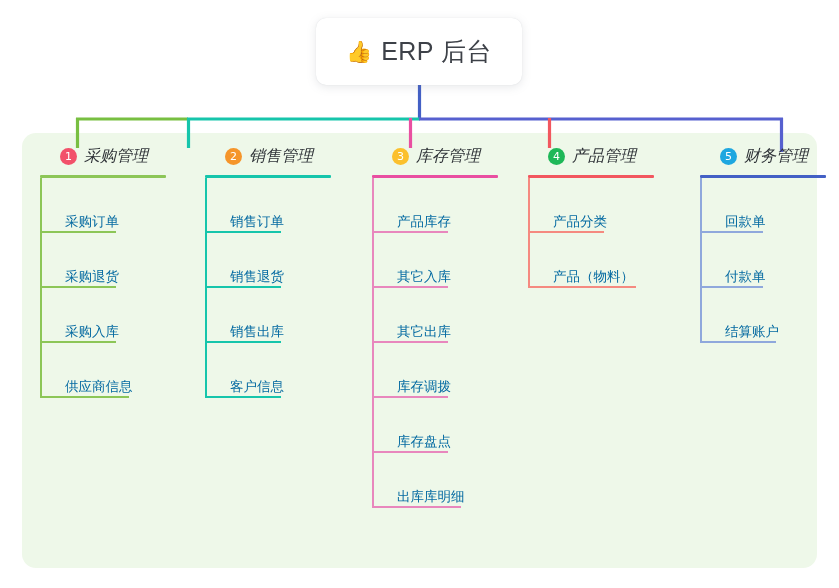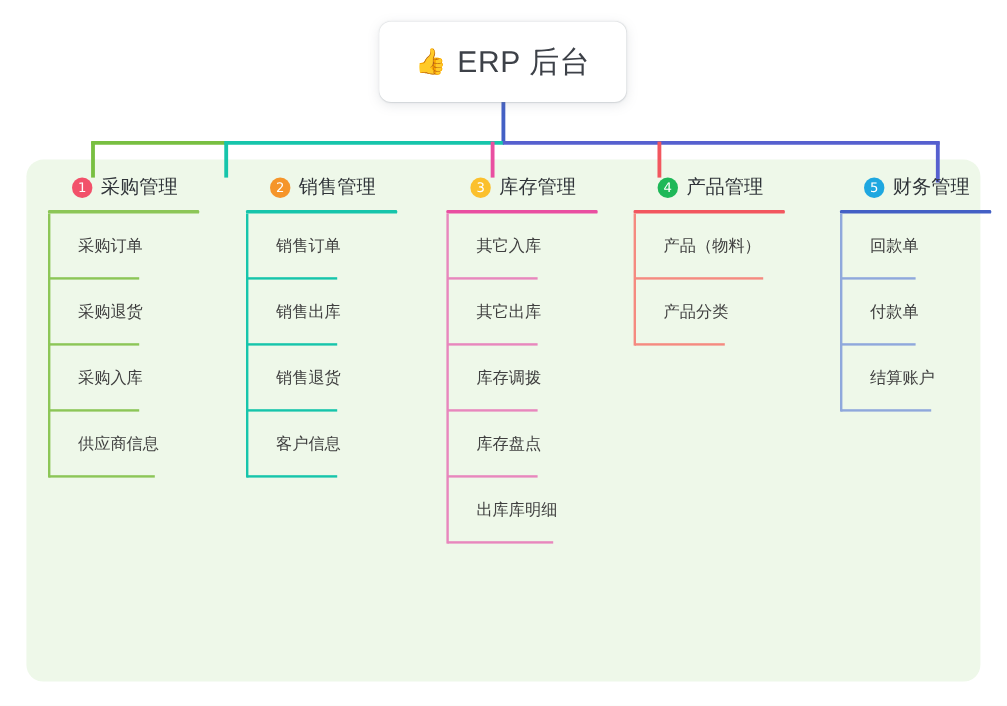--- a/index.html
+++ b/index.html
@@ -92,41 +92,42 @@
     color: #ffffff;
     font-size: 11px;
     line-height: 17px;
     text-align: center;
     font-family: "DejaVu Sans", sans-serif;
     flex: none;
   }
   .head-label {
     font-size: 16px;
     color: #2f3338;
+    font-style: italic;
   }
   .head-rule {
     height: 3px;
     margin-top: 8px;
     border-radius: 1px;
   }
 
   .leaf-zone {
     position: relative;
     margin-top: 0px;
   }
   .leaf {
     position: relative;
     height: 55px;
   }
   .leaf-text {
     position: absolute;
     left: 25px;
-    bottom: 19px;
+    bottom: 2px;
     font-size: 13.5px;
-    color: #404040;
+    color: #0369a1;
     white-space: nowrap;
   }
   .leaf-rule {
     position: absolute;
     left: 1px;
     bottom: 0;
     height: 1.6px;
   }
   .leaf-stem {
     position: absolute;
@@ -198,42 +199,46 @@
           <span class="head-label">销售管理</span>
         </div>
         <div class="head-rule" style="background: rgb(22, 197, 171); width: 126px;"></div>
         <div class="leaf-zone">
           <div class="leaf-stem" style="background: rgb(22, 197, 171);"></div>
           <div class="leaf">
             <span class="leaf-text">销售订单</span>
             <div class="leaf-rule" style="background: rgb(22, 197, 171); width: 75px;"></div>
           </div>
           <div class="leaf">
+            <span class="leaf-text">销售退货</span>
+            <div class="leaf-rule" style="background: rgb(22, 197, 171); width: 75px;"></div>
+          </div>
+          <div class="leaf">
             <span class="leaf-text">销售出库</span>
             <div class="leaf-rule" style="background: rgb(22, 197, 171); width: 75px;"></div>
           </div>
           <div class="leaf">
-            <span class="leaf-text">销售退货</span>
-            <div class="leaf-rule" style="background: rgb(22, 197, 171); width: 75px;"></div>
-          </div>
-          <div class="leaf">
             <span class="leaf-text">客户信息</span>
             <div class="leaf-rule" style="background: rgb(22, 197, 171); width: 75px;"></div>
           </div>
         </div>
       </div>
       <div class="col" style="left: 372px;">
         <div class="col-head">
           <span class="badge" style="background: rgb(251, 192, 45);">3</span>
           <span class="head-label">库存管理</span>
         </div>
         <div class="head-rule" style="background: rgb(233, 79, 161); width: 126px;"></div>
         <div class="leaf-zone">
           <div class="leaf-stem" style="background: rgb(232, 135, 189);"></div>
           <div class="leaf">
+            <span class="leaf-text">产品库存</span>
+            <div class="leaf-rule" style="background: rgb(232, 135, 189); width: 75px;"></div>
+          </div>
+          <div class="leaf">
             <span class="leaf-text">其它入库</span>
             <div class="leaf-rule" style="background: rgb(232, 135, 189); width: 75px;"></div>
           </div>
           <div class="leaf">
             <span class="leaf-text">其它出库</span>
             <div class="leaf-rule" style="background: rgb(232, 135, 189); width: 75px;"></div>
           </div>
           <div class="leaf">
             <span class="leaf-text">库存调拨</span>
             <div class="leaf-rule" style="background: rgb(232, 135, 189); width: 75px;"></div>
@@ -250,27 +255,27 @@
       </div>
       <div class="col" style="left: 528px;">
         <div class="col-head">
           <span class="badge" style="background: rgb(30, 184, 88);">4</span>
           <span class="head-label">产品管理</span>
         </div>
         <div class="head-rule" style="background: rgb(242, 87, 95); width: 126px;"></div>
         <div class="leaf-zone">
           <div class="leaf-stem" style="background: rgb(245, 138, 128);"></div>
           <div class="leaf">
+            <span class="leaf-text">产品分类</span>
+            <div class="leaf-rule" style="background: rgb(245, 138, 128); width: 75px;"></div>
+          </div>
+          <div class="leaf">
             <span class="leaf-text">产品（物料）</span>
             <div class="leaf-rule" style="background: rgb(245, 138, 128); width: 107px;"></div>
           </div>
-          <div class="leaf">
-            <span class="leaf-text">产品分类</span>
-            <div class="leaf-rule" style="background: rgb(245, 138, 128); width: 75px;"></div>
-          </div>
         </div>
       </div>
       <div class="col" style="left: 700px;">
         <div class="col-head">
           <span class="badge" style="background: rgb(30, 167, 224);">5</span>
           <span class="head-label">财务管理</span>
         </div>
         <div class="head-rule" style="background: rgb(67, 96, 197); width: 126px;"></div>
         <div class="leaf-zone">
           <div class="leaf-stem" style="background: rgb(143, 168, 220);"></div>

